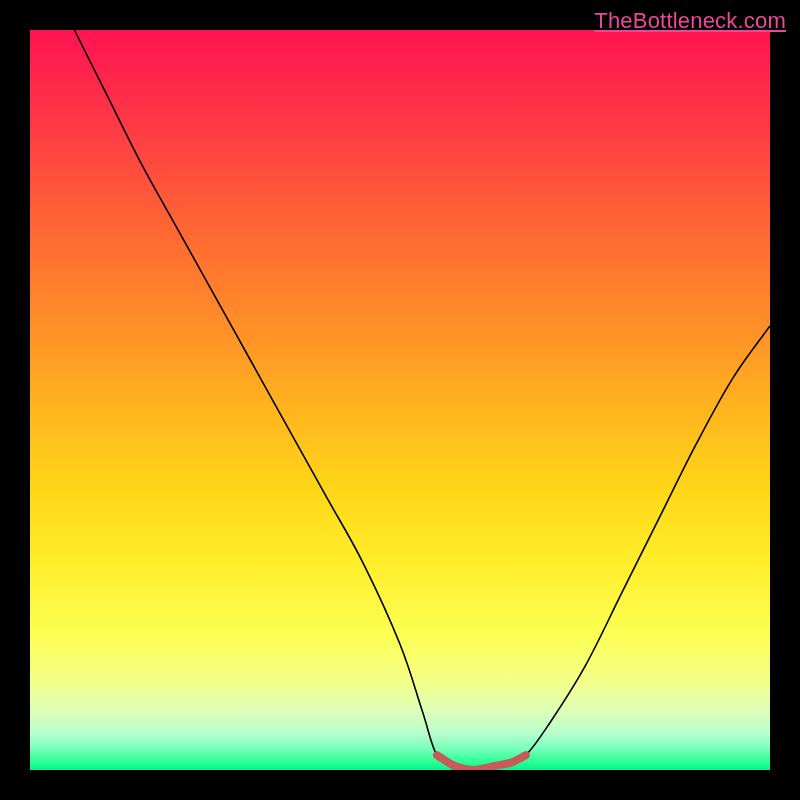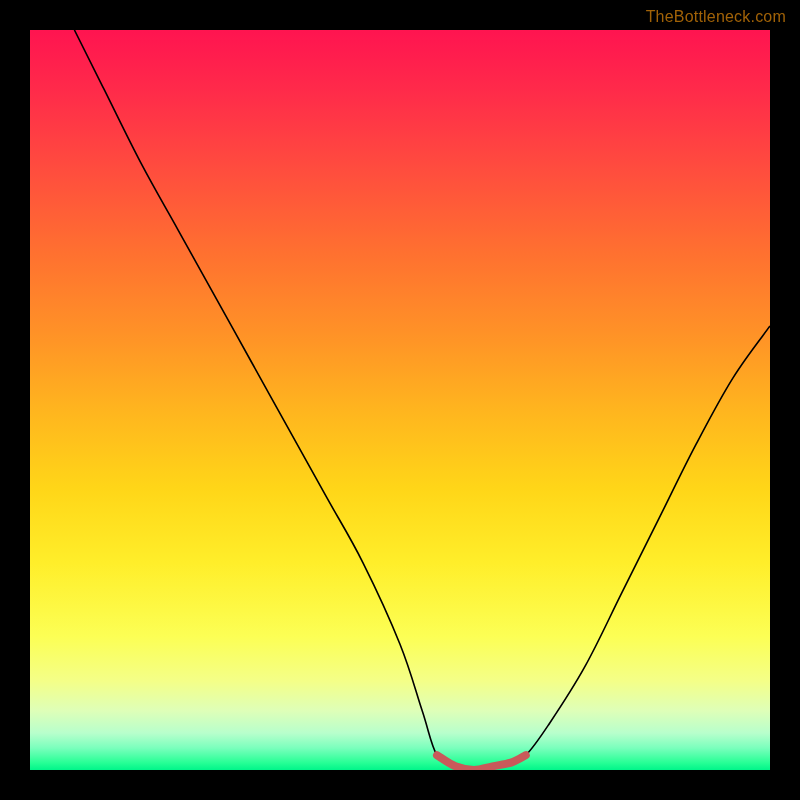--- a/index.html
+++ b/index.html
@@ -8,25 +8,26 @@
     height: 800px;
     background: #000;
     position: relative;
     overflow: hidden;
     font-family: Arial, sans-serif;
   }
   .watermark {
     position: absolute;
     top: 8px;
     right: 14px;
-    color: #a16207;
-    font-size: 16px;
+    color: #ec4899;
+    font-size: 22px;
     font-weight: 500;
     z-index: 10;
     letter-spacing: 0.2px;
+    text-decoration: underline;
   }
   .plot-frame {
     position: absolute;
     left: 30px;
     top: 30px;
     width: 740px;
     height: 740px;
     background: #000;
   }
   .gradient-bg {

